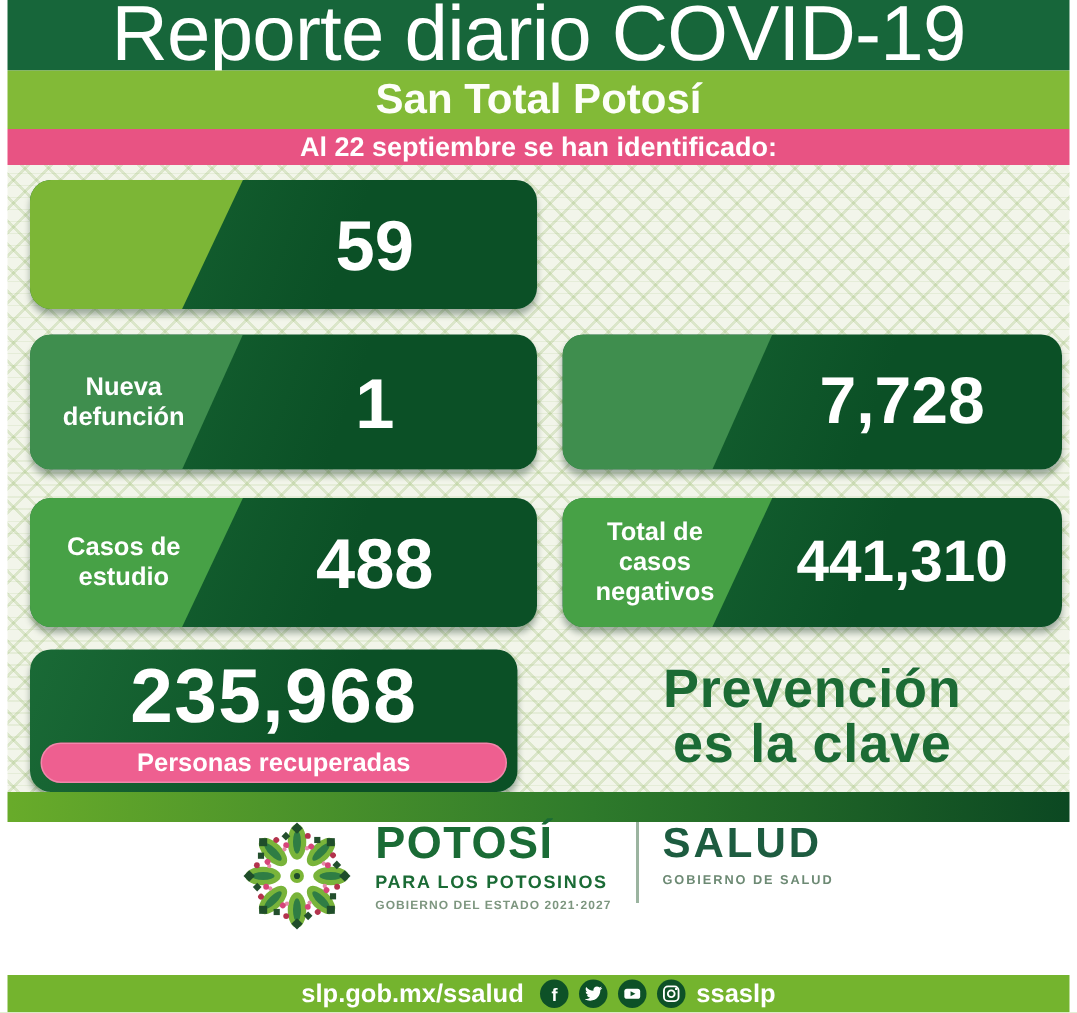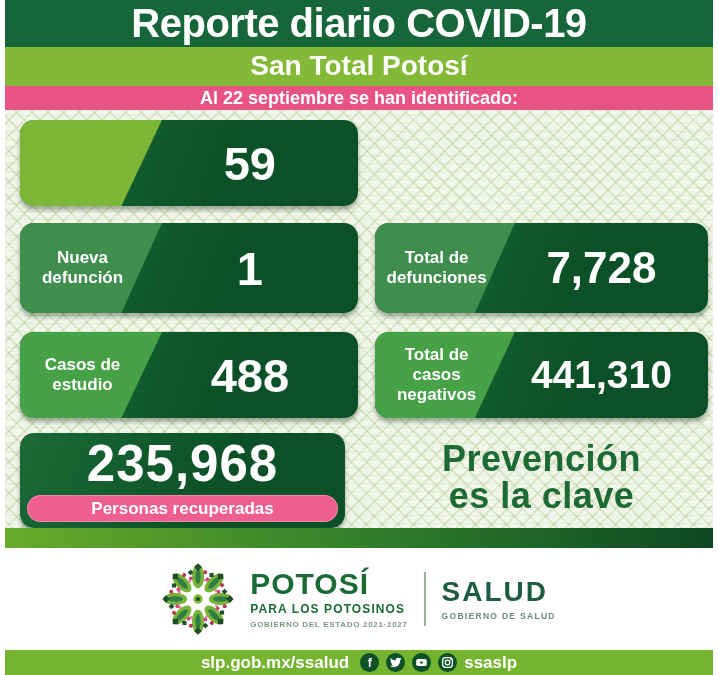--- a/index.html
+++ b/index.html
@@ -2,21 +2,21 @@
 <html><head>
 <meta charset="utf-8">
 <style>
   * { margin:0; padding:0; box-sizing:border-box; }
   html,body { width:718px; height:675px; overflow:hidden; background:#fff;
     font-family:"Liberation Sans", sans-serif; }
   #stage { position:relative; width:718px; height:675px; background:#fff; }
 
   
   .band-title { position:absolute; top:0; left:0; width:718px; height:47px;
-    background:#17663a; color:#fff; font-weight:700; font-size:40px;
+    background:#17663a; color:#fff; font-weight:400; font-size:52px;
     text-align:center; line-height:46px; letter-spacing:-0.5px; }
   .band-sub { position:absolute; top:47px; left:0; width:718px; height:39px;
     background:#82ba37; color:#fdfef9; font-weight:800; font-size:28px;
     text-align:center; line-height:38px; }
   .band-pink { position:absolute; top:86px; left:0; width:718px; height:24px;
     background:#e85383; color:#fff; font-weight:700; font-size:18px;
     text-align:center; line-height:24px; }
 
   
   .content { position:absolute; top:110px; left:0; width:718px; height:438px;
@@ -65,21 +65,21 @@
   .message { position:absolute; left:375px; top:330px; width:333px;
     text-align:center; color:#1c6b35; font-weight:800; 
     font-size:36px; line-height:1.04; letter-spacing:0.5px; }
 
   
   .strip { position:absolute; left:0; top:418px; width:718px; height:20px;
     background:linear-gradient(90deg,#69ac2a 0%, #2e7a2b 55%, #0b4722 100%); }
 
   
   .footer { position:absolute; top:548px; left:0; width:718px; height:102px;
-    background:#fff; display:flex; align-items:center; justify-content:center;
+    background:#fff; display:flex; justify-content:center;
     gap:16px; }
   .brand-block { display:flex; flex-direction:column; align-items:flex-start; }
   .brand-name { color:#1a6b35; font-weight:800; font-size:30px; line-height:1;
     letter-spacing:1px; }
   .brand-tagline { color:#1a6b35; font-weight:800; font-size:12px;
     letter-spacing:1.1px; margin-top:3px; }
   .brand-note { color:#7d967f; font-weight:700; font-size:8px;
     letter-spacing:0.7px; margin-top:4px; }
   .divider { width:2px; height:54px; background:#9bb4a0; }
   .org-block { display:flex; flex-direction:column; align-items:flex-start; }
@@ -120,21 +120,20 @@
 
 
     <div class="card" id="card-l2">
       <div class="labelbg tone-medium"></div>
       <div class="label">Nueva defunción</div>
       <div class="value v-xl">1</div>
     </div>
 
     <div class="card" id="card-r2">
       <div class="labelbg tone-medium"></div>
-      <div class="label">Total de defunciones</div>
       <div class="value v-md">7,728</div>
     </div>
 
     <div class="card" id="card-l3">
       <div class="labelbg tone-mid"></div>
       <div class="label">Casos de estudio</div>
       <div class="value v-xl">488</div>
     </div>
 
     <div class="card" id="card-r3">

